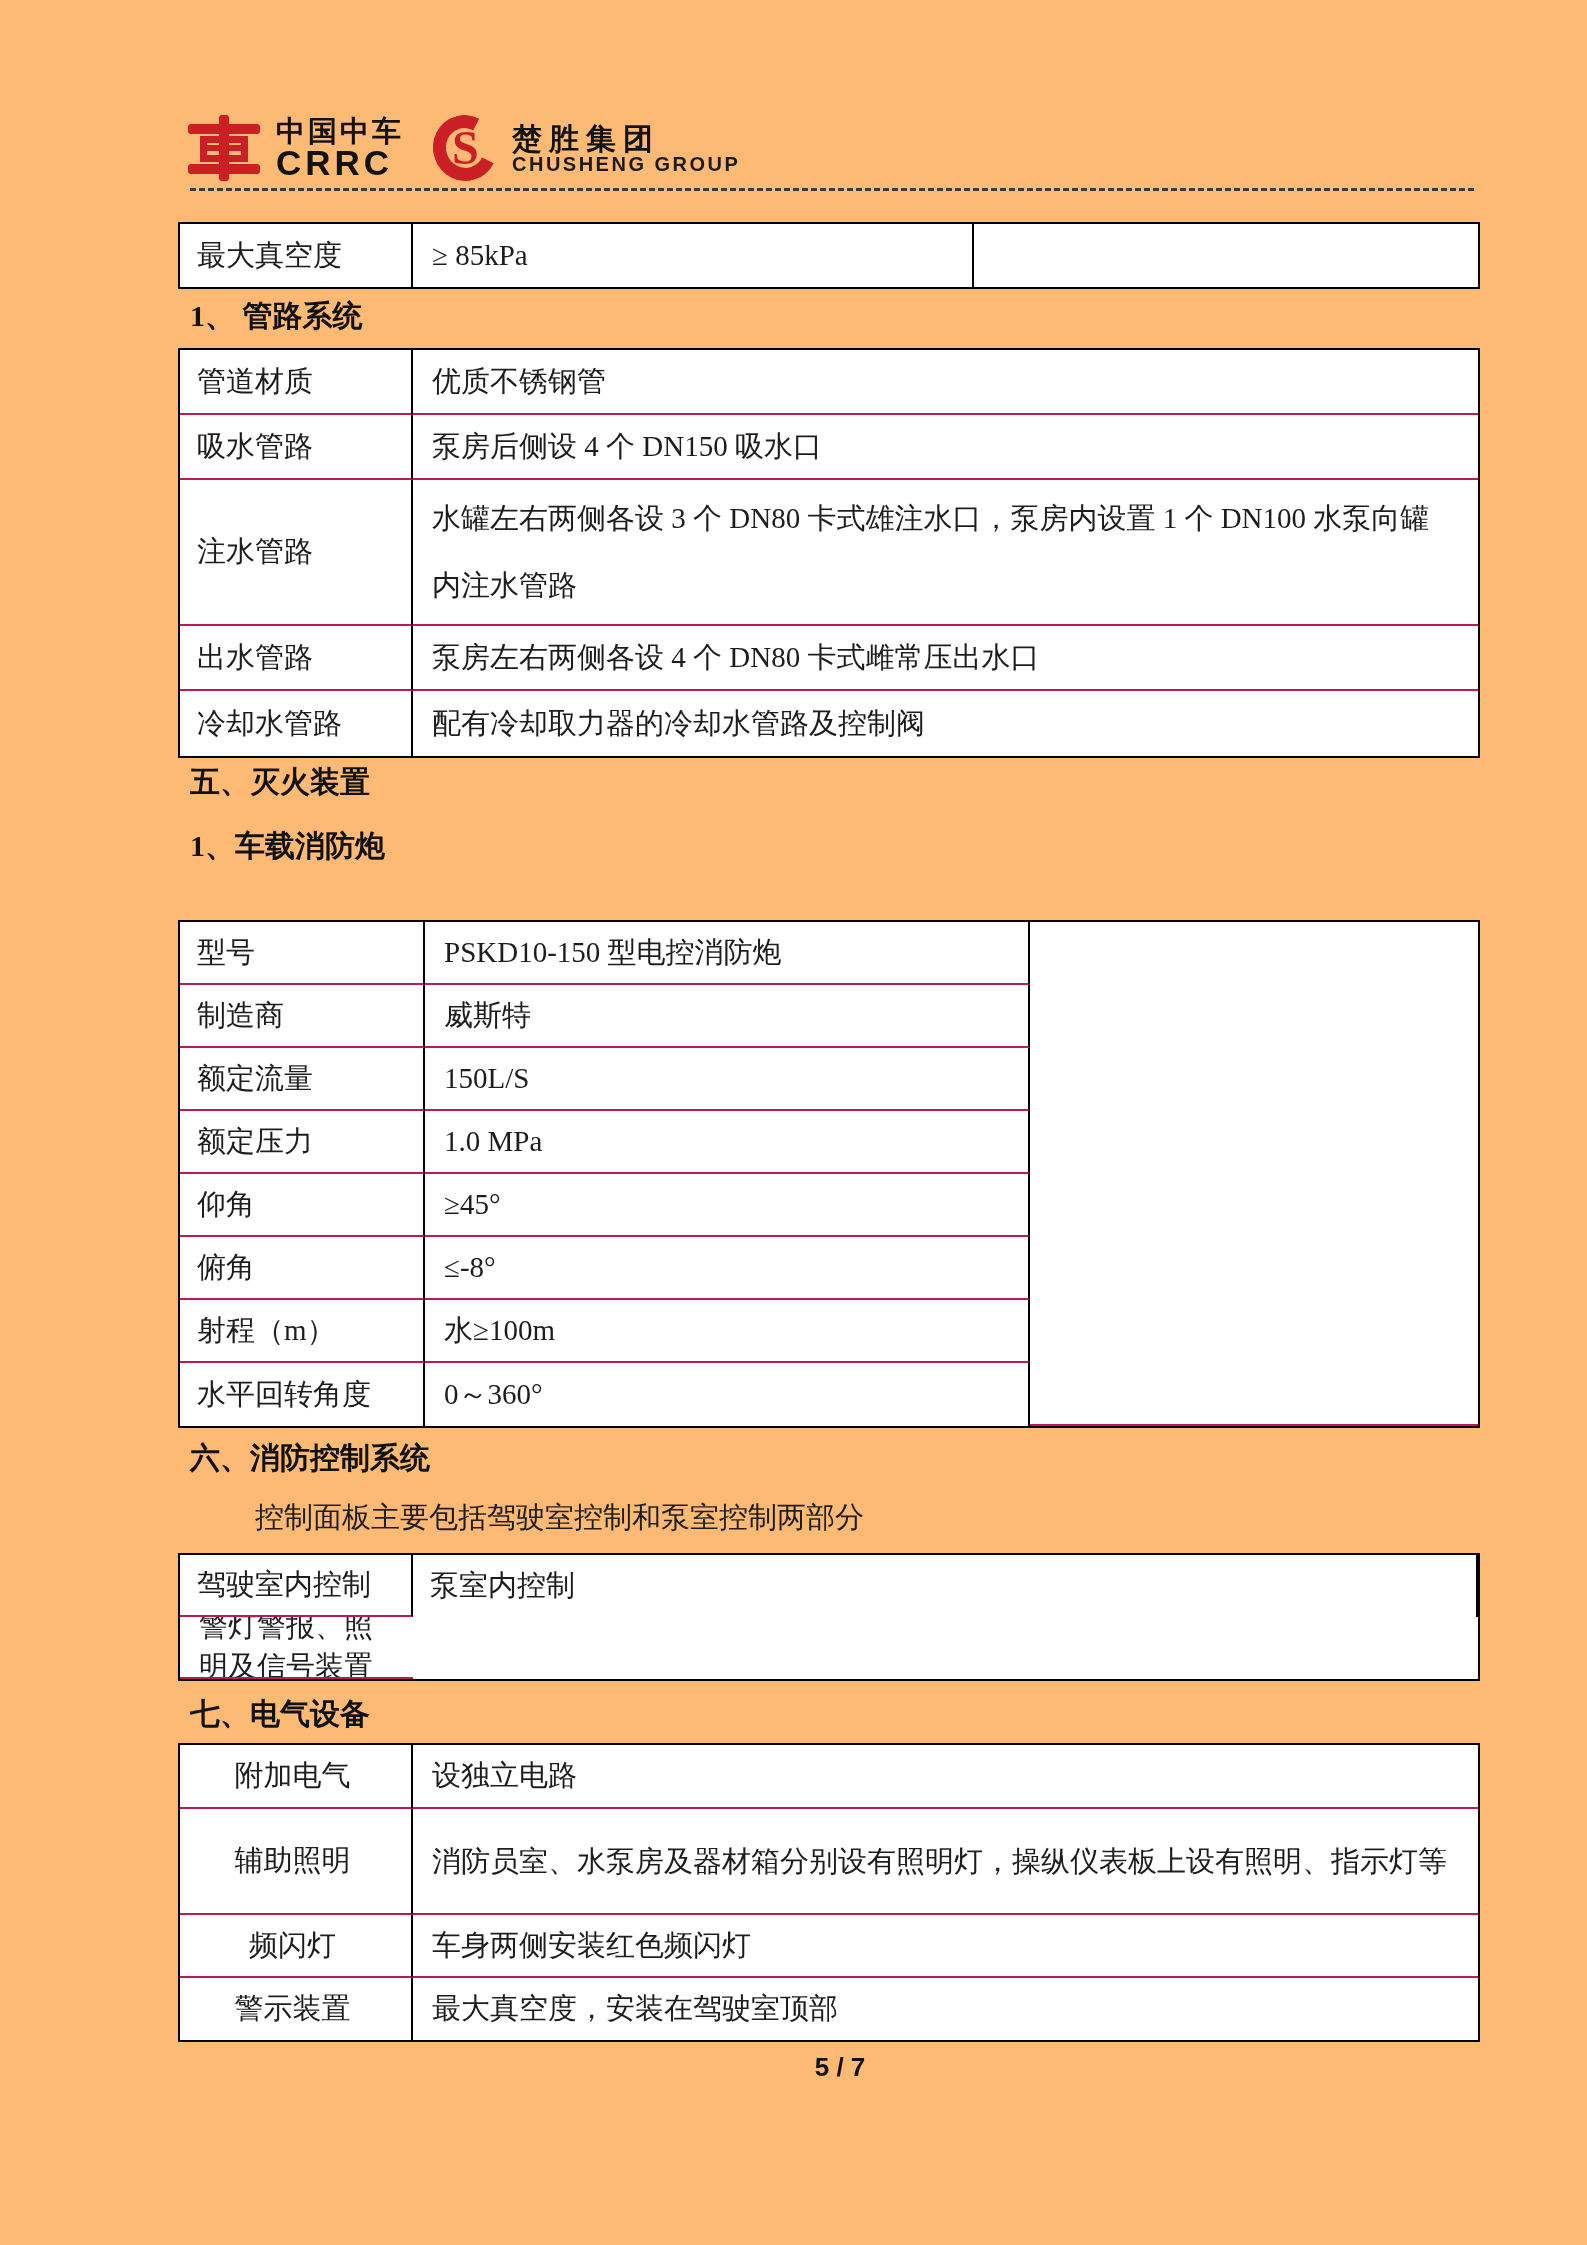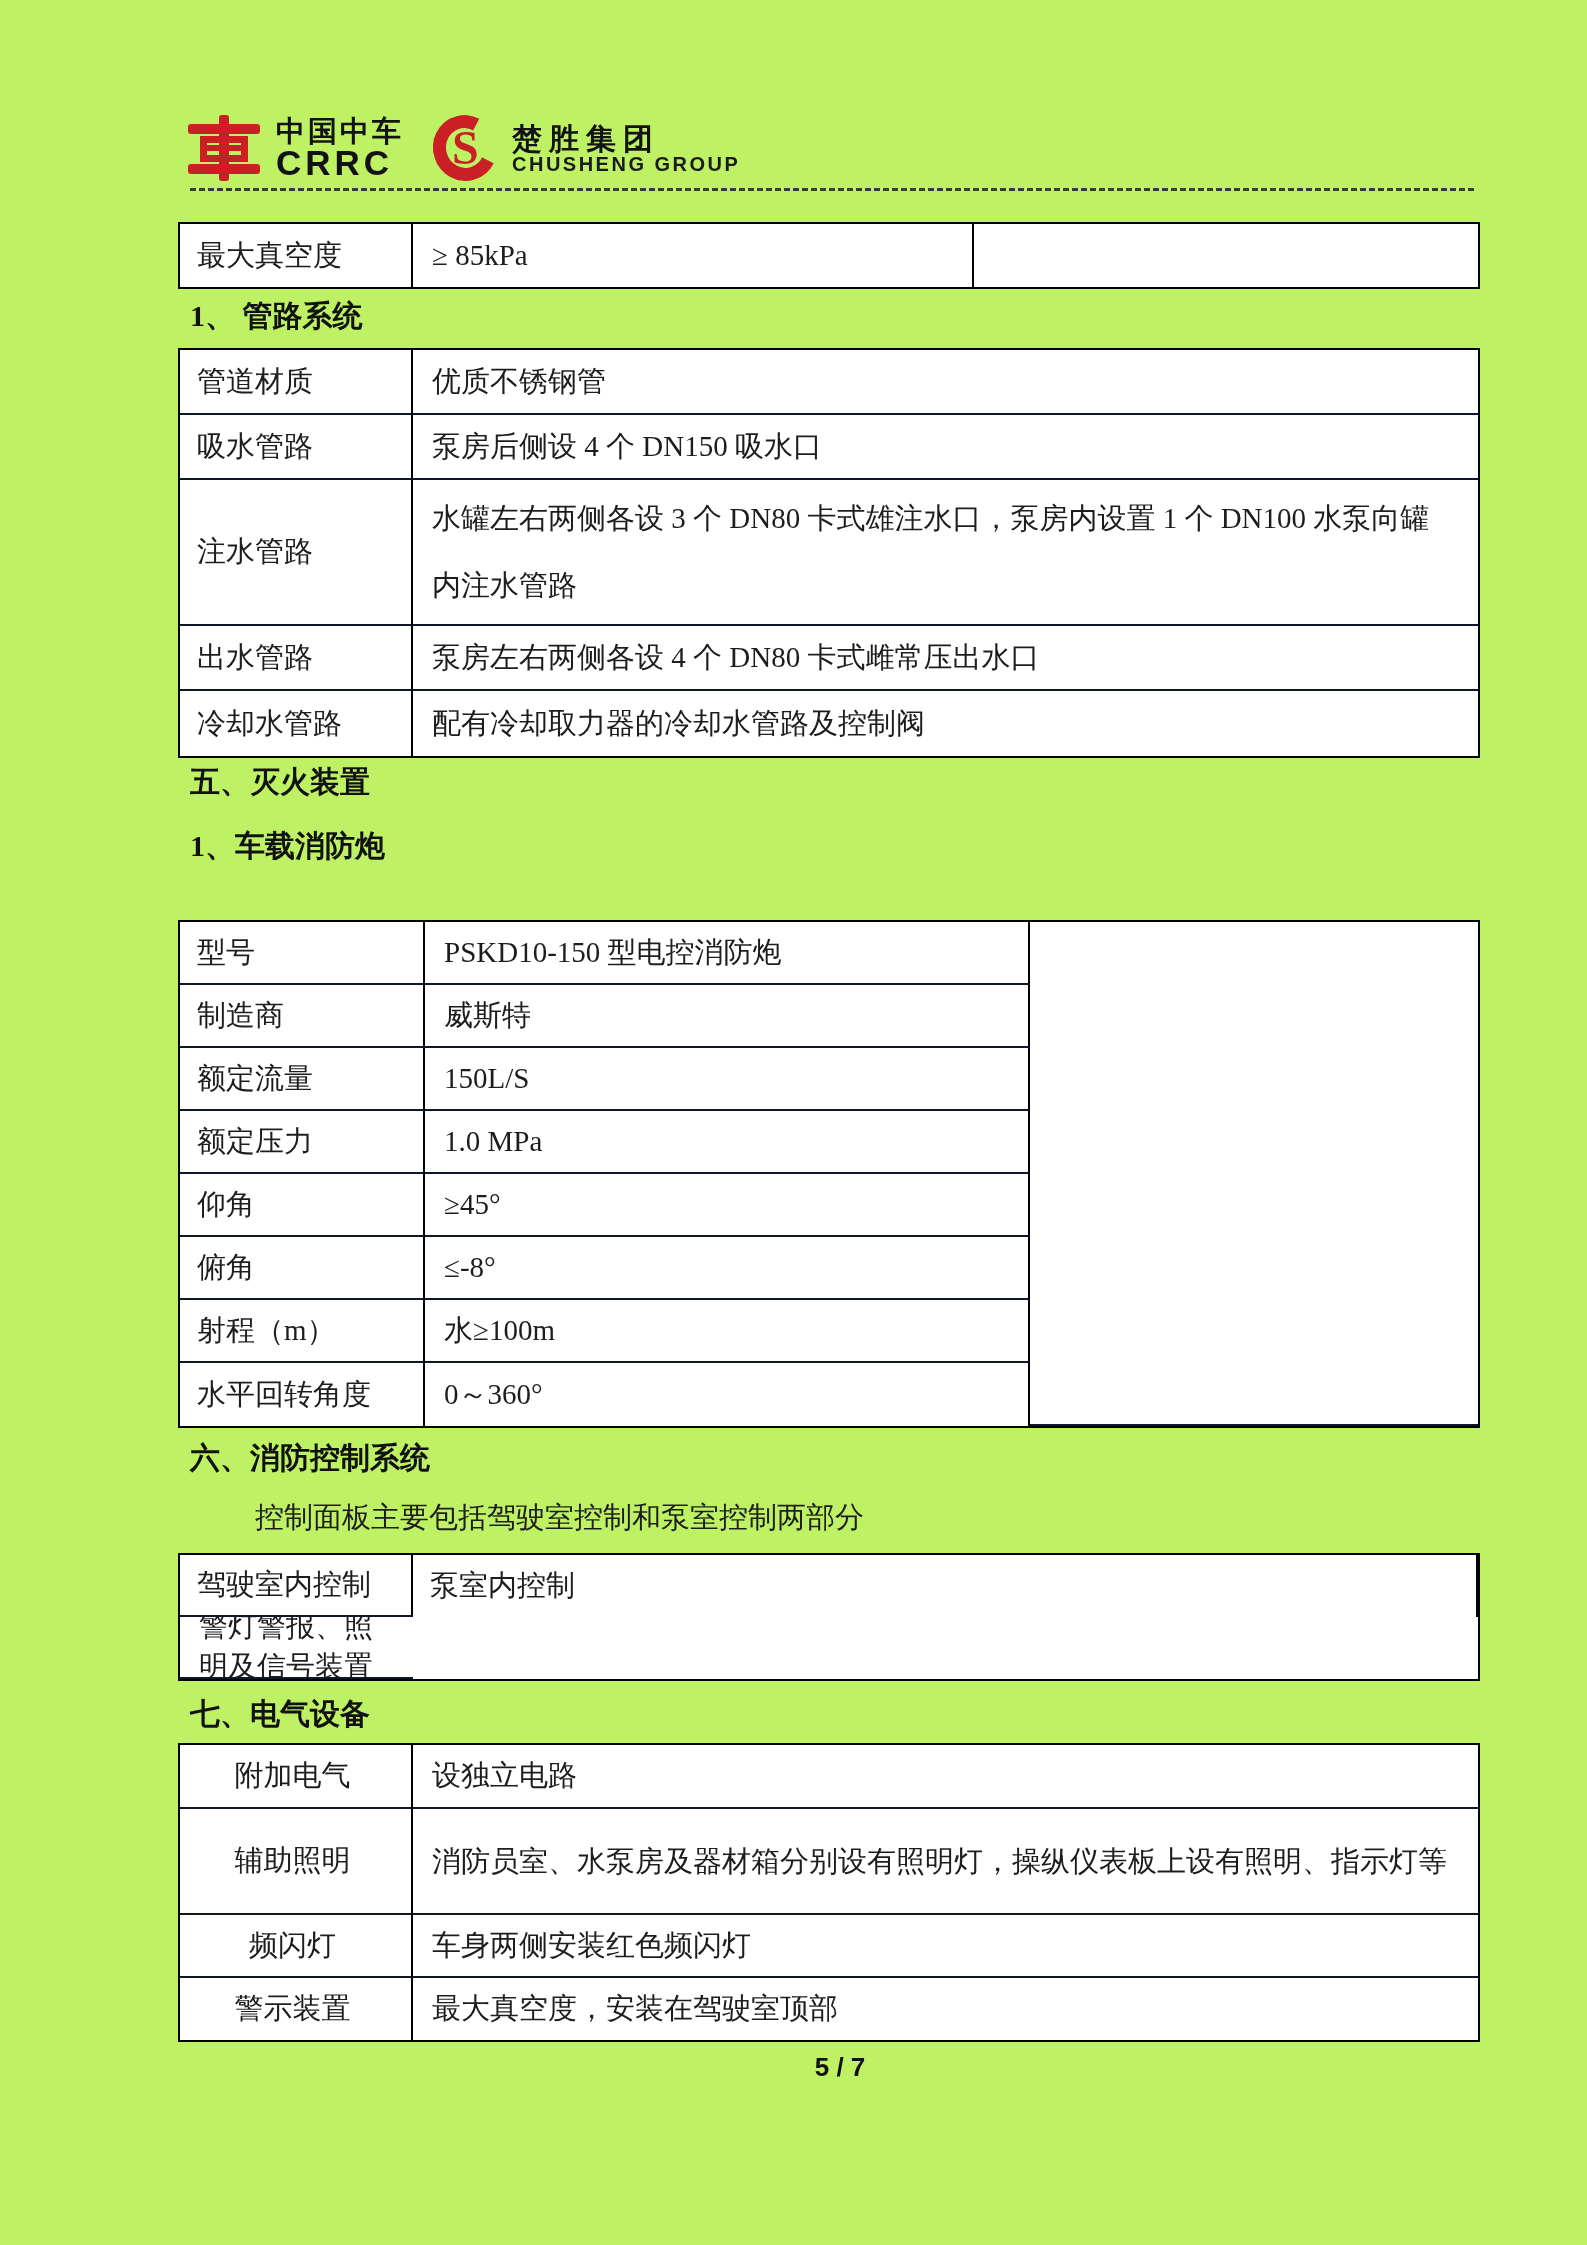--- a/index.html
+++ b/index.html
@@ -1,20 +1,20 @@
 <!DOCTYPE html>
 <html style="--brand-red: #cb1f26;"><head>
 <meta charset="utf-8">
 <style>
   html,body { margin:0; padding:0; background:#e8e8e8; }
   .page {
     position:relative;
     width:1587px; height:2245px;
     margin:0 auto;
-    background:#bef264;
+    background:#fdba74;
     font-family:"Liberation Serif","DejaVu Serif",serif;
     color:#1d1d1d;
     overflow:hidden;
   }
 
   
   .header { position:absolute; left:188px; top:112px; height:72px; display:flex; align-items:center; }
   .crrc-mark { position:relative; width:72px; height:66px; flex:0 0 auto; }
   .crrc-mark .vbar  { position:absolute; left:31px; top:0; bottom:0; width:10px; background:var(--brand-red); border-radius:3px; }
   .crrc-mark .tbar  { position:absolute; left:0; right:0; top:9px;  height:10px; background:var(--brand-red); border-radius:3px; }
@@ -37,21 +37,21 @@
   .heading { position:absolute; left:190px; font-size:30px; font-weight:700; color:#111; white-space:nowrap; }
   .h-pipe       { top:296px; }
   .h-extinguish { top:762px; }
   .h-monitor    { top:826px; }
   .h-control    { top:1438px; }
   .h-electric   { top:1694px; }
   .paragraph { position:absolute; left:255px; top:1498px; font-size:29px; color:#1d1d1d; white-space:nowrap; }
 
   
   .tbl { position:absolute; display:grid; border:2px solid #000; box-sizing:content-box; background:#fff; }
-  .cell { border-right:2px solid #000; border-bottom:2px solid #0f172a; box-sizing:border-box;
+  .cell { border-right:2px solid #000; border-bottom:2px solid #be185d; box-sizing:border-box;
           display:flex; align-items:center; font-size:29px; overflow:hidden; }
   .cell.last-col { border-right:none; }
   .cell.last-row { border-bottom:none; }
   .lbl { padding-left:17px; padding-right:6px; }
   .val { padding-left:19px; padding-right:29px; }
   .centered { justify-content:center; padding-left:0; }
   .lh-wide { line-height:67px; }
   .lh-mid  { line-height:42px; }
 
   .tbl-vacuum  { left:178px; top:222px;  grid-template-columns:233px 561px 504px; grid-template-rows:63px; }

